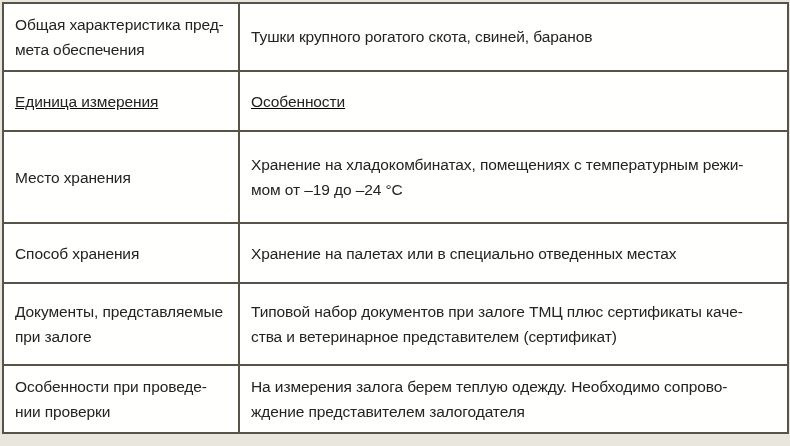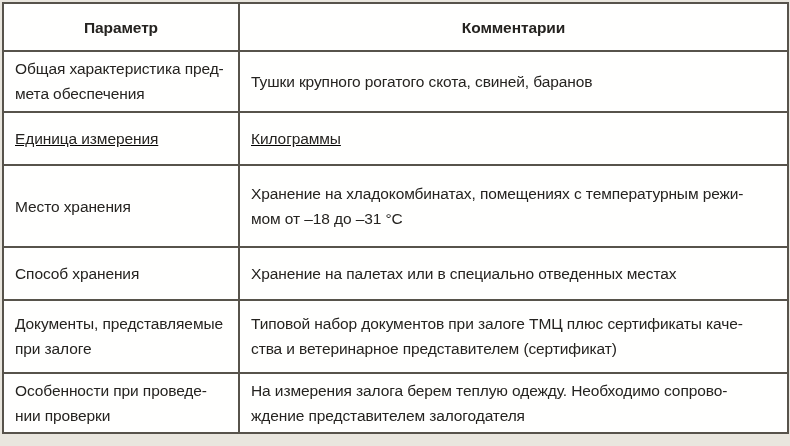--- a/index.html
+++ b/index.html
@@ -59,37 +59,33 @@
 </head>
 <body>
 
 <div class="page">
   <table class="params">
     <colgroup>
       <col class="c-param">
       <col class="c-comment">
     </colgroup>
     <tbody>
-        <tr class="h-header">
-      <th>Параметр</th>
-      <th>Комментарии</th>
-    </tr>
     <tr class="h-r1">
       <td>Общая характеристика пред-
 мета обеспечения</td>
       <td>Тушки крупного рогатого скота, свиней, баранов</td>
     </tr>
     <tr class="h-r2">
       <td>Единица измерения</td>
-      <td>Килограммы</td>
+      <td>Особенности</td>
     </tr>
     <tr class="h-r3">
       <td>Место хранения</td>
       <td>Хранение на хладокомбинатах, помещениях с температурным режи-
-мом от –18 до –31 °С</td>
+мом от –19 до –24 °С</td>
     </tr>
     <tr class="h-r4">
       <td>Способ хранения</td>
       <td>Хранение на палетах или в специально отведенных местах</td>
     </tr>
     <tr class="h-r5">
       <td>Документы, представляемые
 при залоге</td>
       <td>Типовой набор документов при залоге ТМЦ плюс сертификаты каче-
 ства и ветеринарное представителем (сертификат)</td>

